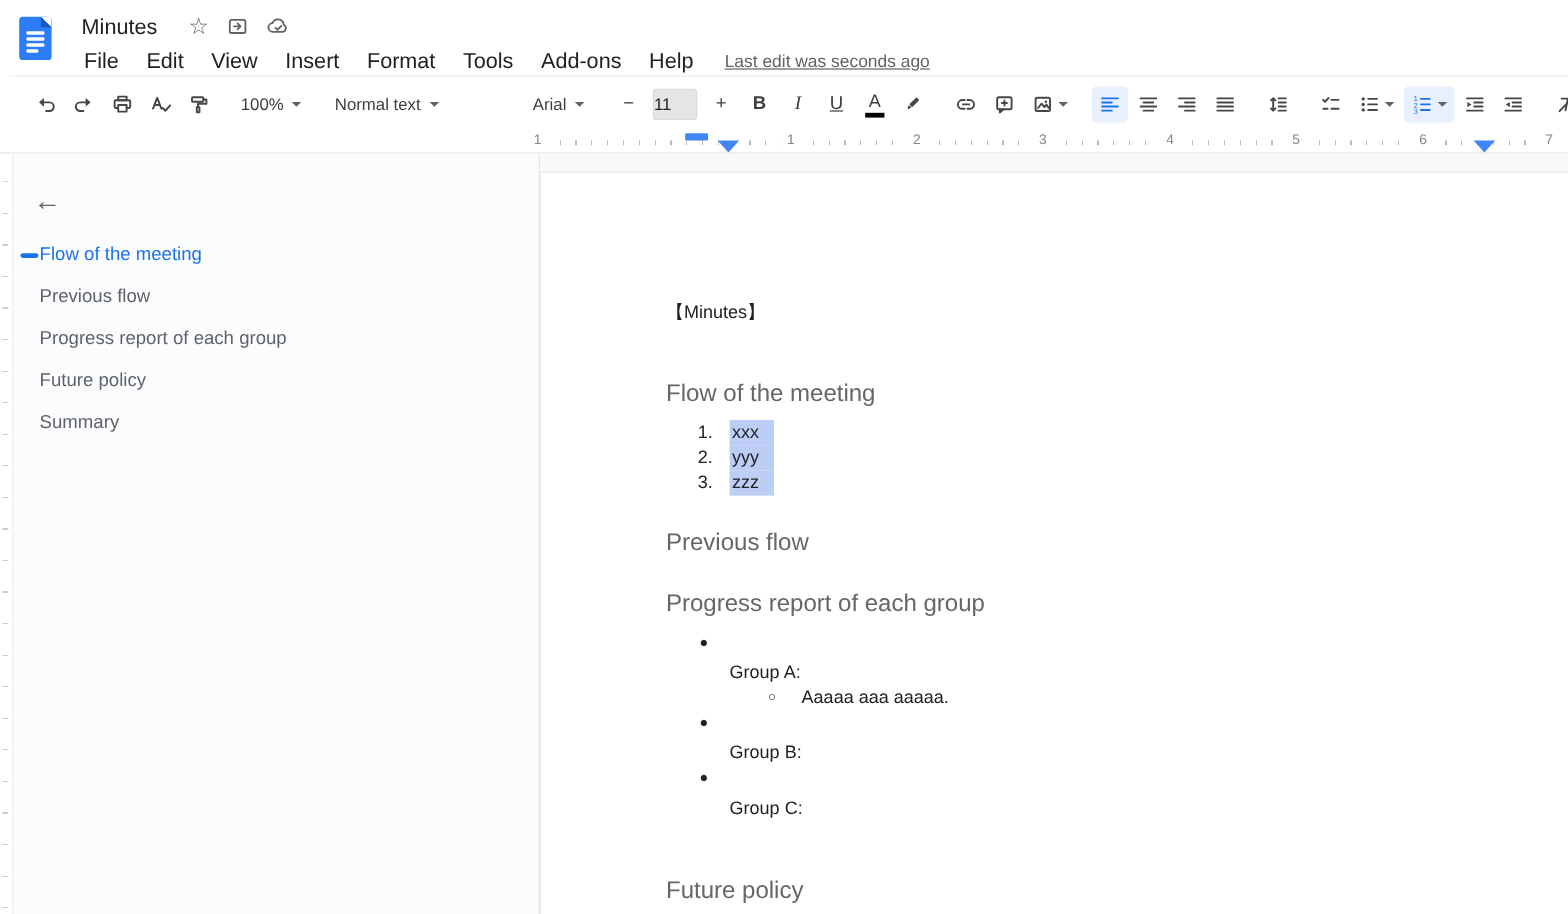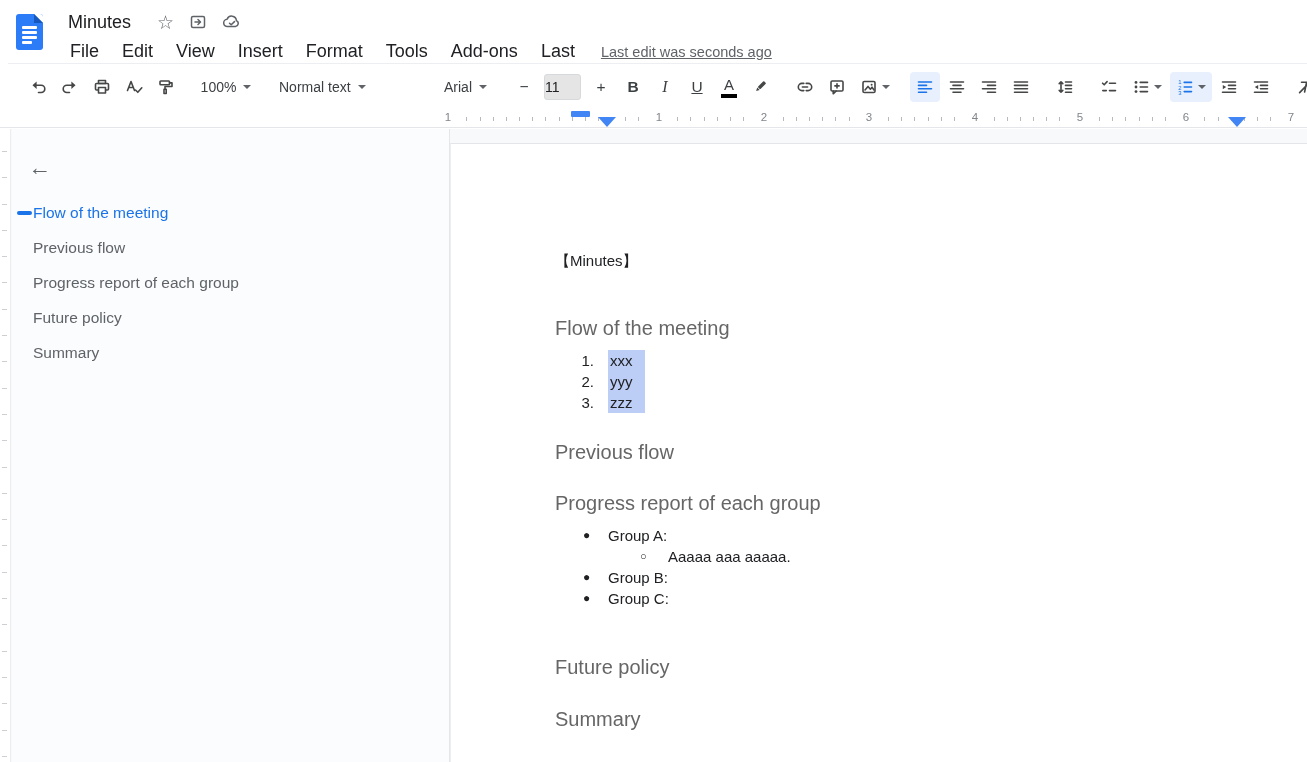--- a/index.html
+++ b/index.html
@@ -88,21 +88,21 @@
   #h-previous { margin-top:27px; }
   #h-progress { margin-top:26px; }
   #h-future { margin-top:46px; }
   #h-summary { margin-top:27px; }
   .nlist { margin-top:9px; }
   .blist { margin-top:9px; }
   .li-row { display:flex; line-height:21px; font-size:15px; color:#202124; }
   .num { width:39px; text-align:right; }
   .li-row .sel { margin-left:14px; background:#bccef5; padding:0 12px 0 2px; }
   .bullet { width:12px; margin-left:28px; font-size:12px; }
-  .li-row .btext { margin-left:13px; }
+  .li-row .btext { margin-left:13px;margin-top:25px; }
   .subbullet { width:12px; margin-left:85px; font-size:11px; }
   .li-row .subtext { margin-left:16px; }
 </style>
 </head>
 <body>
 
 <div id="header">
   <div class="docs-logo">
     <div class="l l1"></div>
       <div class="l l2"></div>
@@ -127,21 +127,21 @@
     </span>
   </div>
   <div id="menu-row">
     <span class="menu-item">File</span>
     <span class="menu-item">Edit</span>
     <span class="menu-item">View</span>
     <span class="menu-item">Insert</span>
     <span class="menu-item">Format</span>
     <span class="menu-item">Tools</span>
     <span class="menu-item">Add-ons</span>
-    <span class="menu-item">Last</span>
+    <span class="menu-item">Help</span>
     <span id="last-edit">Last edit was seconds ago</span>
   </div>
 </div>
 
 <div id="toolbar">
   <div class="tbtn">
     <svg width="18" height="18" viewBox="0 0 18 18">
         <path d="M5.2 7.3h7a3.6 3.6 0 110 7.2H9.5"></path>
         <path class="f" d="M7.6 3.6L3.5 7.3l4.1 3.7z"></path>
       </svg>

